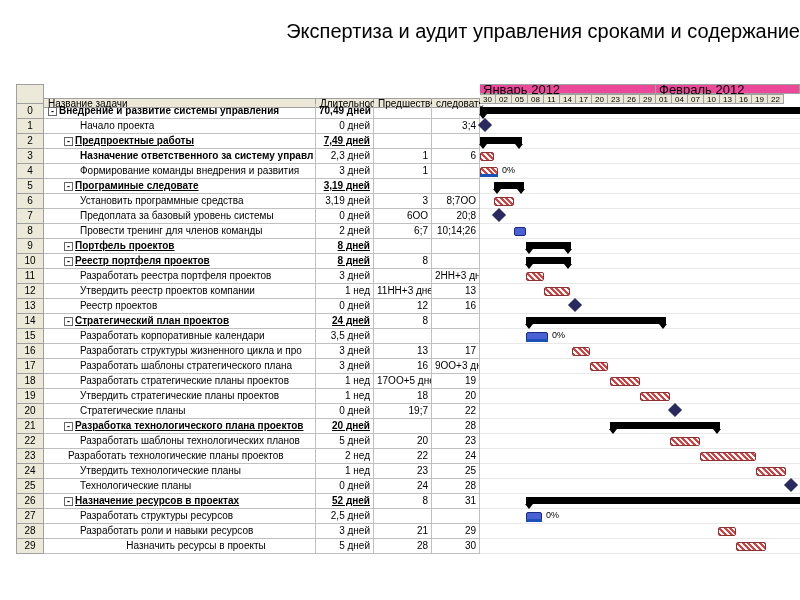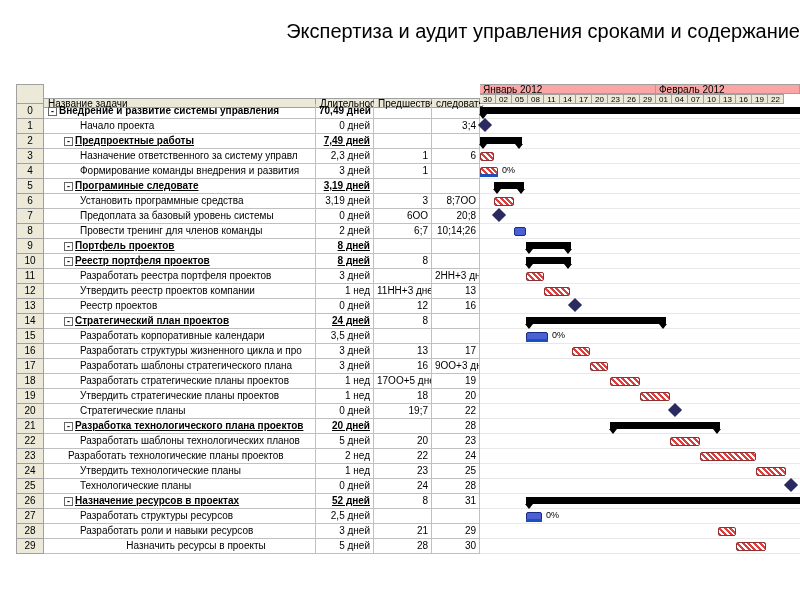--- a/index.html
+++ b/index.html
@@ -10,21 +10,21 @@
 
   .header-row { display: flex; height: 20px; }
   .corner { width: 28px; background: #ece9d8; border: 1px solid #a0a0a0; }
   .hcell { background: #ece9d8; border: 1px solid #a0a0a0; border-left: 0; display: flex; align-items: center; padding: 4px 4px; font-size: 10px; margin-top: 14px; }
   .h-name { width: 272px; }
   .h-dur { width: 58px; }
   .h-pred { width: 58px; }
   .h-succ { width: 48px; }
   .timeline-head { flex: 1; display: flex; flex-direction: column; }
   .timeline-months { display: flex; height: 10px; }
-  .mcell { background: #fca5a5; border: 1px solid #a0a0a0; border-left: 0; font-size: 10px; padding-left: 3px; line-height: 10px; }
+  .mcell { background: #ec4899; border: 1px solid #a0a0a0; border-left: 0; font-size: 13px; padding-left: 3px; line-height: 10px; }
   .timeline-days { display: flex; height: 10px; }
   .dcell { width: 16px; background: #ece9d8; border: 1px solid #a0a0a0; border-left: 0; font-size: 8px; text-align: center; line-height: 10px; overflow: hidden; }
 
   .body-row { display: flex; height: 15px; }
   .idcell { width: 28px; background: #ece9d8; border: 1px solid #a0a0a0; border-top: 0; text-align: center; font-size: 10px; line-height: 14px; }
   .cell { border: 1px solid #c0c0c0; border-top: 0; border-left: 0; padding: 0 3px; font-size: 10px; line-height: 14px; white-space: nowrap; overflow: hidden; }
   .c-name { width: 272px; }
   .c-dur { width: 58px; text-align: right; }
   .c-pred { width: 58px; text-align: right; }
   .c-succ { width: 48px; text-align: right; }
@@ -112,21 +112,21 @@
           <div class="cell c-name lvl1" style="padding-left: 20px;"><span class="outline-ctl">-</span><span>Предпроектные работы</span></div>
           <div class="cell c-dur lvl1">7,49 дней</div>
           <div class="cell c-pred"></div>
           <div class="cell c-succ"></div>
           <div class="ganttcell">
             <div class="summary-bar" style="left: 0px; width: 42px;"></div>
           </div>
         </div>
         <div class="body-row">
           <div class="idcell">3</div>
-          <div class="cell c-name" style="padding-left: 36px;"><span>Назначение ответственного за систему управл</span></div>
+          <div class="cell c-name" style="padding-left: 36px; font-weight: bold;"><span>Назначение ответственного за систему управл</span></div>
           <div class="cell c-dur">2,3 дней</div>
           <div class="cell c-pred">1</div>
           <div class="cell c-succ">6</div>
           <div class="ganttcell">
             <div class="task-bar hatched" style="left: 0px; width: 14px;"></div>
           </div>
         </div>
         <div class="body-row">
           <div class="idcell">4</div>
           <div class="cell c-name" style="padding-left: 36px;"><span>Формирование команды внедрения и развития</span></div>

